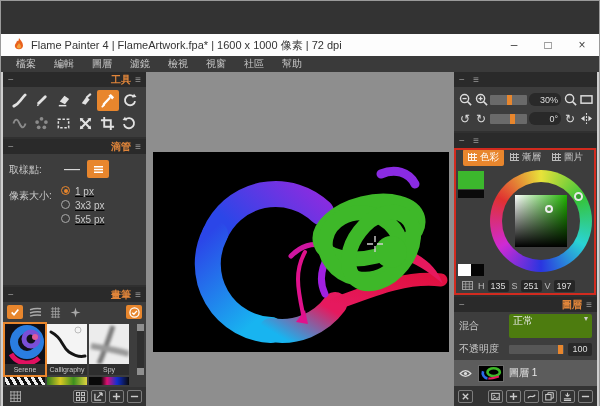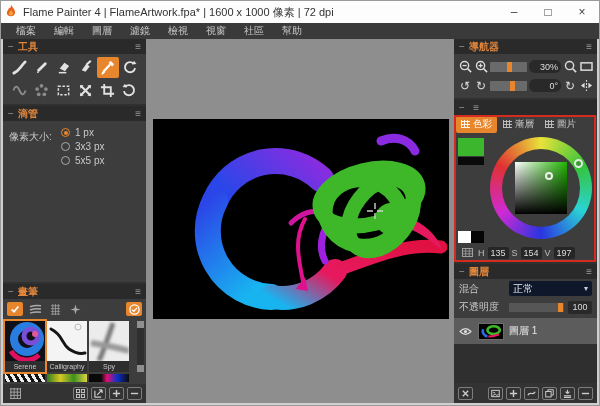--- a/index.html
+++ b/index.html
@@ -1,53 +1,53 @@
 <!DOCTYPE html>
 <html><head>
 <meta charset="utf-8">
 <style>
   * { margin:0; padding:0; box-sizing:border-box; }
   html,body { width:600px; height:406px; font-family:"Liberation Sans", sans-serif; overflow:hidden; background:#777; }
   .window { width:600px; height:406px; border:1px solid #9a9a9a; display:flex; flex-direction:column; background:#333; }
 
   
-  .titlebar { height:22px; background:#fdfdfd; display:flex; align-items:center; padding-left:4px; font-size:11px; color:#333; flex:0 0 auto; }
+  .titlebar { height:22px; background:#fdfdfd; display:flex; align-items:center; padding-left:12px; font-size:11px; color:#333; flex:0 0 auto;margin-top:33px; }
   .flame-logo { width:12px; height:14px; margin-right:6px; flex:0 0 auto; }
   .titlebar .title { flex:1; white-space:nowrap; overflow:hidden; }
   .win-controls { display:flex; height:22px; }
   .win-btn { width:34px; height:22px; display:flex; align-items:center; justify-content:center; font-size:12px; color:#444; }
 
   
   .menubar { height:16px; background:#3a3a3a; display:flex; align-items:center; padding-left:6px; flex:0 0 auto; }
   .menu-item { font-size:10px; color:#c9c9c9; padding:0 9px; line-height:16px; }
 
   .main { flex:1; display:flex; background:#303030; border-left:2px solid #cfcfcf; border-right:2px solid #cfcfcf; border-bottom:2px solid #cfcfcf; }
   .col { width:143px; background:#303030; display:flex; flex-direction:column; flex:0 0 auto; }
 
   .panel { display:flex; flex-direction:column; margin-bottom:2px; background:#3d3d3d; }
   .p-head { height:15px; background:#2a2a2a; display:flex; align-items:center; padding:0 5px; flex:0 0 auto; }
-  .p-title { flex:1; text-align:left; color:#e0853a; font-size:10px; font-weight:bold; }
+  .p-title { flex:1; text-align:right; color:#e0853a; font-size:10px; font-weight:bold; }
   .p-min { color:#999; font-size:10px; width:10px; }
   .p-menu { color:#999; font-size:10px; width:10px; text-align:right; }
 
   
   .tools-body { padding:3px 5px; display:grid; grid-template-columns:repeat(6,1fr); row-gap:2px; }
   .tool-btn { height:21px; display:flex; align-items:center; justify-content:center; color:#e2e2e2; border-radius:2px; }
   .tool-btn.active { background:#e8862d; color:#fff; }
   .tool-btn.dim { color:#8b8b8b; }
   .tool-btn svg { width:15px; height:15px; }
 
   
   .dropper-body { padding:6px 6px; flex:1; }
   .d-row { display:flex; align-items:flex-start; margin-bottom:8px; }
   .d-label { width:52px; color:#c9c9c9; font-size:10px; padding-top:3px; }
   .sample-btn { width:22px; height:18px; display:flex; align-items:center; justify-content:center; color:#ddd; margin-right:4px; border-radius:2px; }
   .sample-btn.active { background:#e8862d; color:#fff; }
   .radio-group { display:flex; flex-direction:column; gap:3px; }
-  .radio-row { display:flex; align-items:center; gap:5px; }
+  .radio-row { display:flex; gap:5px;text-decoration:underline; }
   .radio { width:9px; height:9px; border-radius:50%; border:1px solid #a9a9a9; position:relative; flex:0 0 auto; }
   .radio.sel { border-color:#e8862d; }
   .radio.sel::after { content:""; position:absolute; inset:1.5px; border-radius:50%; background:#e8862d; }
   .radio-label { font-size:10px; color:#c9c9c9; }
 
   
   .brush-toolbar { height:20px; display:flex; align-items:center; gap:4px; padding:0 4px; }
   .bt-btn { width:16px; height:14px; display:flex; align-items:center; justify-content:center; color:#aaa; border-radius:2px; }
   .bt-btn.orange { background:#e8862d; color:#fff; }
   .bt-spacer { flex:1; }
@@ -76,21 +76,21 @@
   .nav-body { padding:3px 4px; }
   .nav-row { display:flex; align-items:center; gap:2px; height:19px; }
   .nav-ic { width:14px; height:14px; display:flex; align-items:center; justify-content:center; color:#ddd; font-size:12px; flex:0 0 auto; }
   .slider { flex:1; height:10px; background:#6a6a6a; position:relative; border-radius:1px; }
   .slider .handle { position:absolute; top:0; width:5px; height:10px; background:#e8862d; }
   .val-box { width:32px; height:13px; background:#292929; border-radius:6px; color:#ddd; font-size:9px; display:flex; align-items:center; justify-content:flex-end; padding-right:3px; flex:0 0 auto; }
 
   
   .palette { position:relative; }
   .red-box { position:absolute; left:0; right:1px; top:15px; bottom:0; border:2px solid #d22b1f; pointer-events:none; z-index:5; }
-  .pal-tabs { display:flex; height:18px; align-items:center; padding:1px 2px; gap:1px; }
+  .pal-tabs { display:flex; height:18px; align-items:center; padding:1px 2px; gap:1px;justify-content:center; }
   .pal-tab { display:flex; align-items:center; gap:3px; padding:2px 5px; font-size:9.5px; color:#c9c9c9; border-radius:2px; }
   .pal-tab.active { background:#e8862d; color:#fff; }
   .tab-grid { width:9px; height:8px; background:
       linear-gradient(#0000 0 0), repeating-linear-gradient(0deg,currentColor 0 1px,#0000 1px 3px),
       repeating-linear-gradient(90deg,currentColor 0 1px,#0000 1px 3px); opacity:.9; }
   .pal-body { position:relative; height:112px; }
   .swatch-cur { position:absolute; left:4px; top:5px; width:26px; height:18px; background:#3cb72d; }
   .swatch-sec { position:absolute; left:4px; top:24px; width:26px; height:8px; background:#0a0a0a; }
   .wheel { position:absolute; right:5px; top:4px; width:102px; height:102px; border-radius:50%;
       background:conic-gradient(#e8e23a, #35c43a 17%, #2ad4d4 33%, #2a35e0 50%, #cf2ad4 66%, #e03131 83%, #e8e23a); }
@@ -102,21 +102,21 @@
   .swatch-w { position:absolute; left:4px; bottom:2px; width:13px; height:12px; background:#fff; }
   .swatch-b { position:absolute; left:17px; bottom:2px; width:13px; height:12px; background:#050505; }
   .hsv-row { height:17px; display:flex; align-items:center; gap:3px; padding:0 5px 2px 5px; }
   .hsv-label { color:#bdbdbd; font-size:9px; }
   .hsv-val { width:21px; height:12px; background:#262626; border-radius:2px; color:#ddd; font-size:9px; display:flex; align-items:center; justify-content:center; }
 
   
   .layers { flex:1; }
   .l-row { display:flex; align-items:center; padding:2px 5px; gap:4px; }
   .l-label { width:46px; color:#c9c9c9; font-size:10px; flex:0 0 auto; }
-  .l-select { flex:1; height:15px; background:#0f172a; border-radius:2px; display:flex; align-items:center; padding:0 4px; color:#eee; font-size:10px; }
+  .l-select { flex:1; height:24px; background:#4d7c0f; border-radius:2px; display:flex; align-items:flex-start; padding:0 4px; color:#eee; font-size:10px; }
   .l-select .arrow { margin-left:auto; color:#ccc; font-size:8px; }
   .l-slider { flex:1; height:9px; background:#565656; position:relative; border-radius:1px; }
   .l-slider .handle { position:absolute; right:1px; top:0; width:5px; height:9px; background:#e8862d; }
   .l-val { width:24px; height:13px; background:#292929; border-radius:2px; color:#ddd; font-size:9px; display:flex; align-items:center; justify-content:center; }
   .lock-ic { color:#ccc; width:14px; display:flex; justify-content:center; }
   .l-eye-right { margin-left:auto; color:#bbb; }
   .layer-list { flex:1; background:#2f2f2f; margin-top:2px; overflow:hidden; }
   .layer-row { height:26px; display:flex; align-items:center; gap:5px; padding:0 4px; }
   .layer-row.selected { background:#5c5c5c; }
   .layer-eye { color:#ddd; width:15px; display:flex; justify-content:center; }
@@ -244,20 +244,29 @@
         </div>
       </div>
 
       <div class="panel" style="flex:1;">
         <div class="p-head">
           <span class="p-min">−</span>
           <span class="p-title">滴管</span>
           <span class="p-menu">≡</span>
         </div>
         <div class="dropper-body">
+          <div class="d-row">
+            <span class="d-label">取樣點:</span>
+            <div class="sample-btn">—</div>
+            <div class="sample-btn active">
+              <svg viewBox="0 0 12 10" width="11" height="9">
+                  <path d="M1 2 H11 M1 5 H11 M1 8 H11" stroke="#fff" stroke-width="1.8"></path>
+                </svg>
+            </div>
+          </div>
           <div class="d-row">
             <span class="d-label">像素大小:</span>
             <div class="radio-group">
               <div class="radio-row">
                 <span class="radio sel"></span>
                 <span class="radio-label">1 px</span>
               </div>
               <div class="radio-row">
                 <span class="radio"></span>
                 <span class="radio-label">3x3 px</span>
@@ -431,21 +440,20 @@
           </g>
         </svg>
       </div>
     </div>
 
     <div class="col">
 
       <div class="panel" style="flex:0 0 auto;">
         <div class="p-head">
           <span class="p-min">−</span>
-          <span class="p-title">導航器</span>
           <span class="p-menu">≡</span>
         </div>
         <div class="nav-body">
           <div class="nav-row">
             <div class="nav-ic">
                 <svg viewBox="0 0 14 14" width="13" height="13">
                   <circle cx="6" cy="6" r="4.4" fill="none" stroke="currentColor" stroke-width="1.5"></circle>
                   <path d="M9.4 9.4 L13 13" stroke="currentColor" stroke-width="1.8"></path>
                   <path d="M3.8 6 H8.2" stroke="currentColor" stroke-width="1.4"></path>
                 </svg>
@@ -528,21 +536,21 @@
         <div class="hsv-row">
           <div class="bt-btn">
               <svg viewBox="0 0 12 10" width="11" height="9">
                 <rect x="0.5" y="0.5" width="11" height="9" fill="none" stroke="currentColor"></rect>
                 <path d="M0.5 3.5 H11.5 M0.5 6.5 H11.5 M4 0.5 V9.5 M8 0.5 V9.5" stroke="currentColor" stroke-width="0.8"></path>
               </svg>
             </div>
           <span class="hsv-label">H</span>
           <div class="hsv-val">135</div>
           <span class="hsv-label">S</span>
-          <div class="hsv-val">154</div>
+          <div class="hsv-val">251</div>
           <span class="hsv-label">V</span>
           <div class="hsv-val">197</div>
         </div>
       </div>
 
       <div class="panel layers" style="margin-bottom:0;">
         <div class="p-head">
           <span class="p-min">−</span>
           <span class="p-title">圖層</span>
           <span class="p-menu">≡</span>

